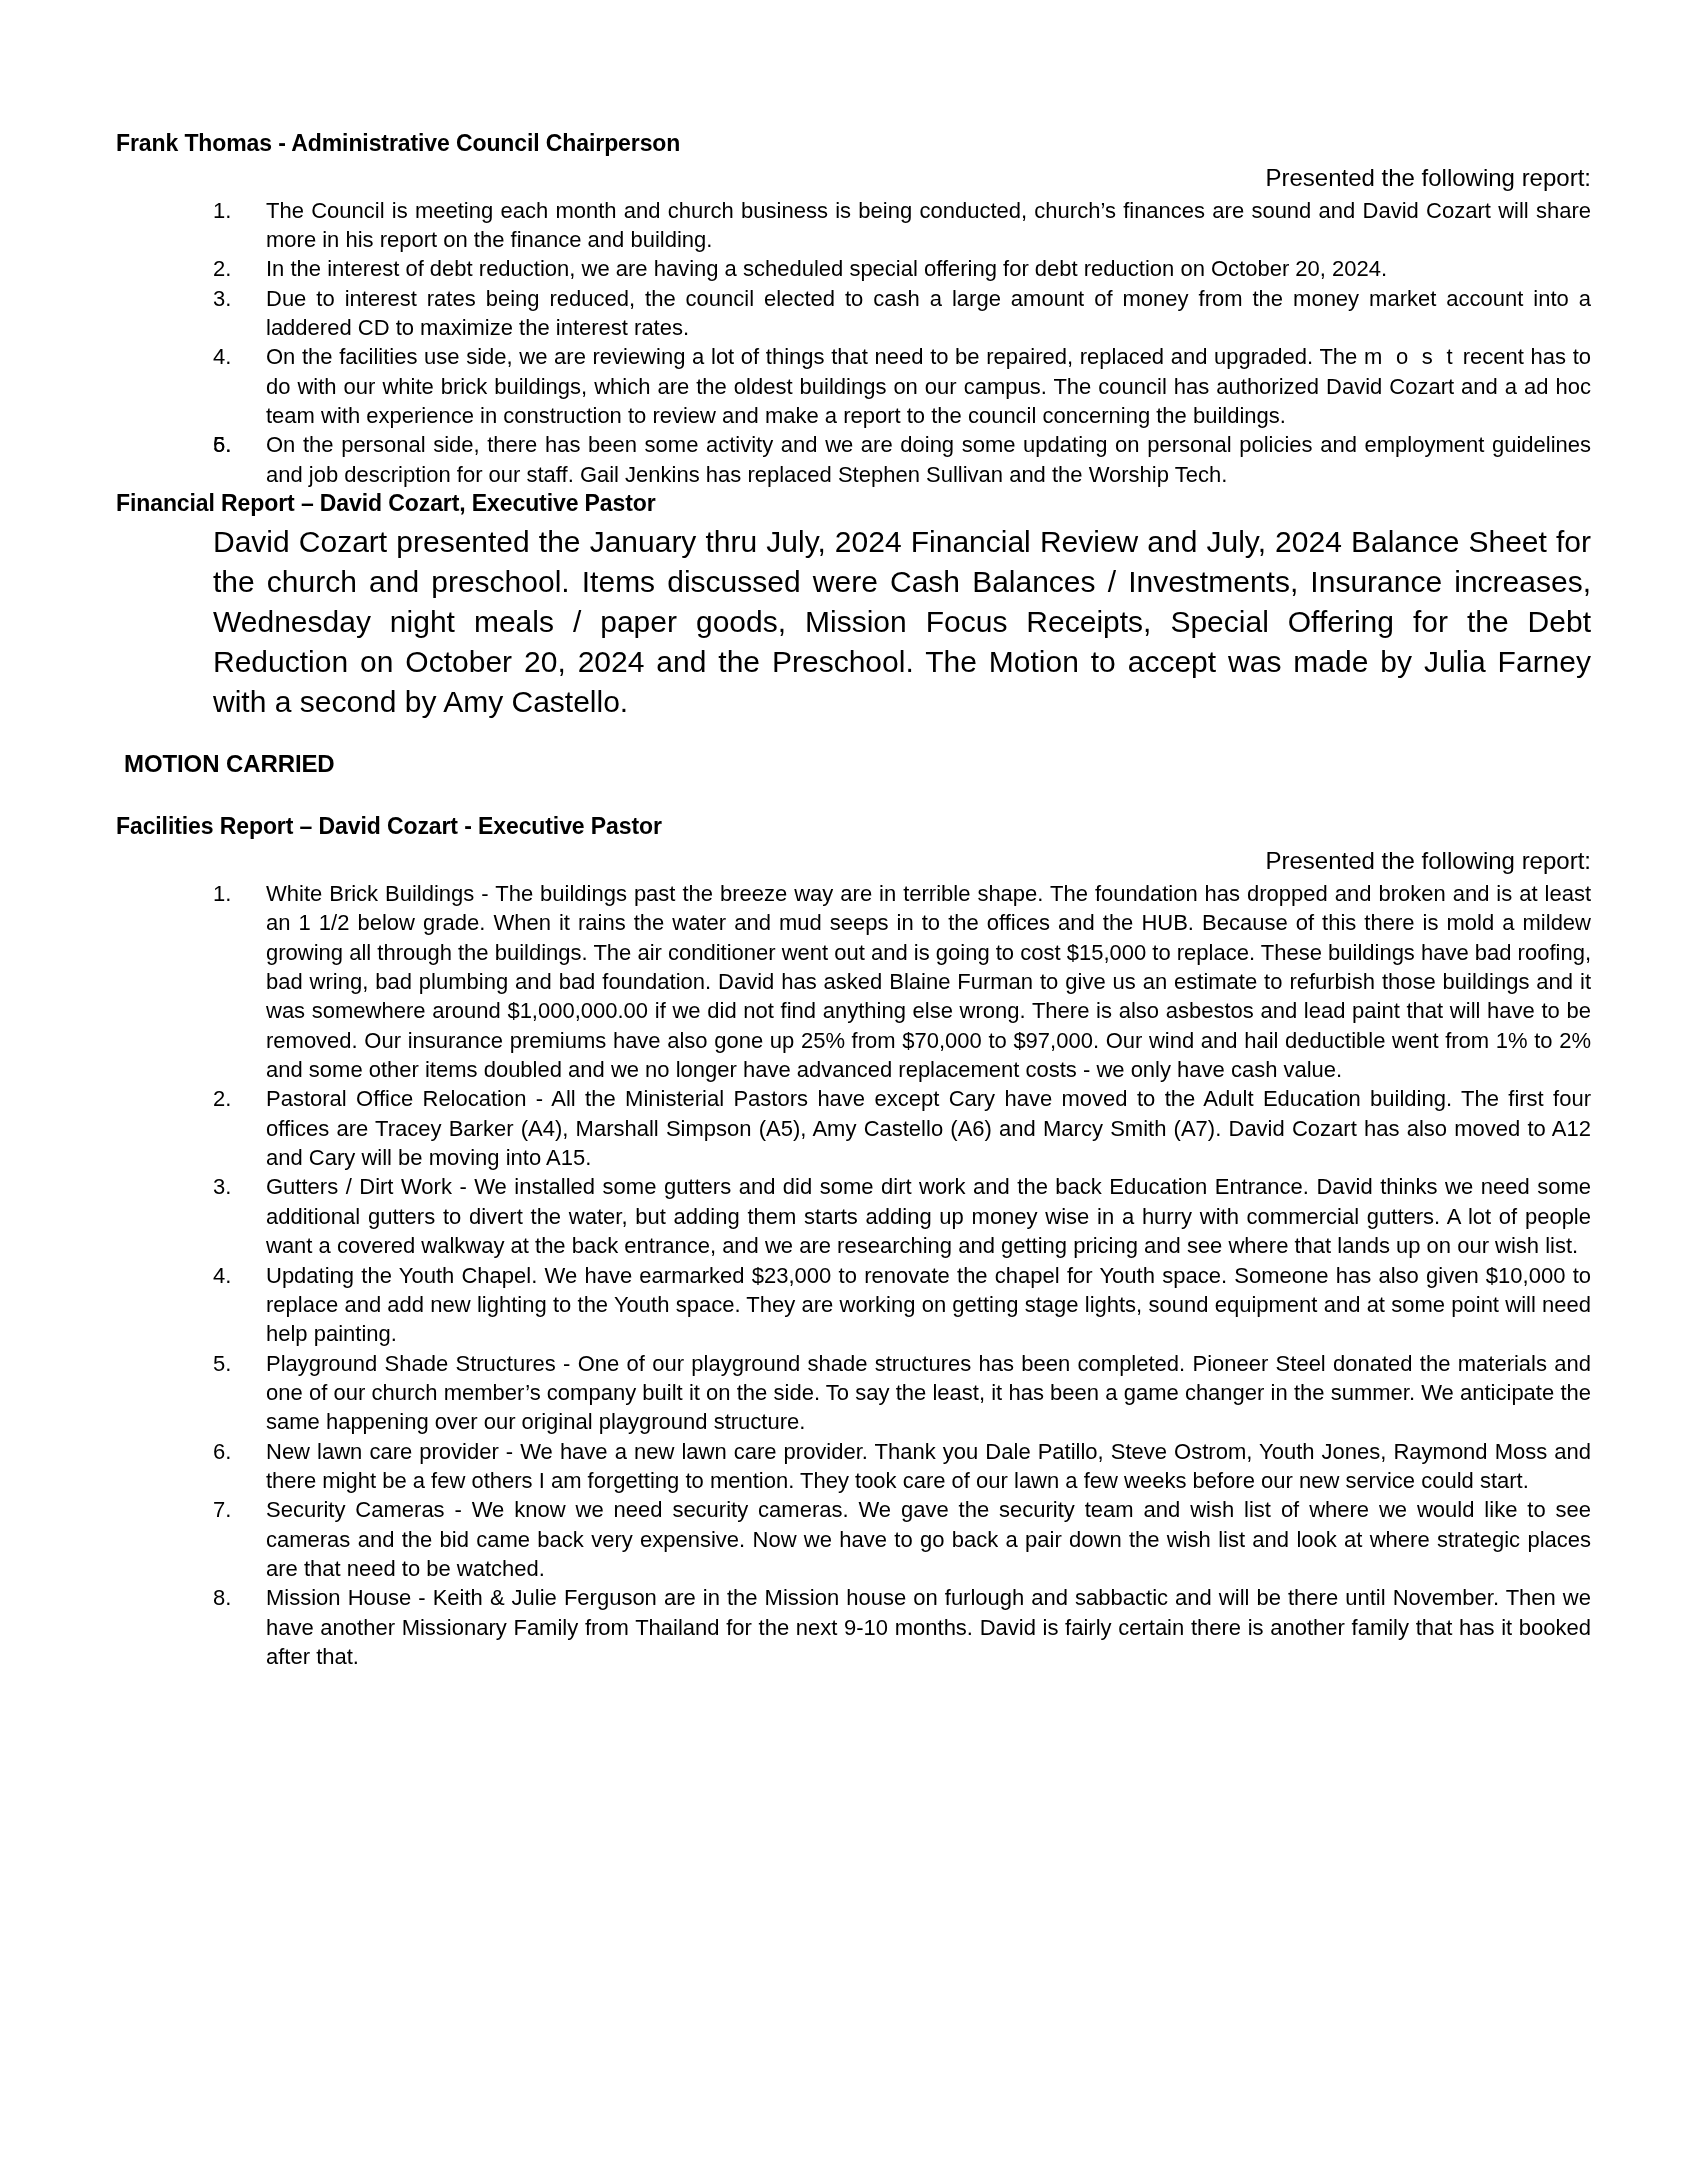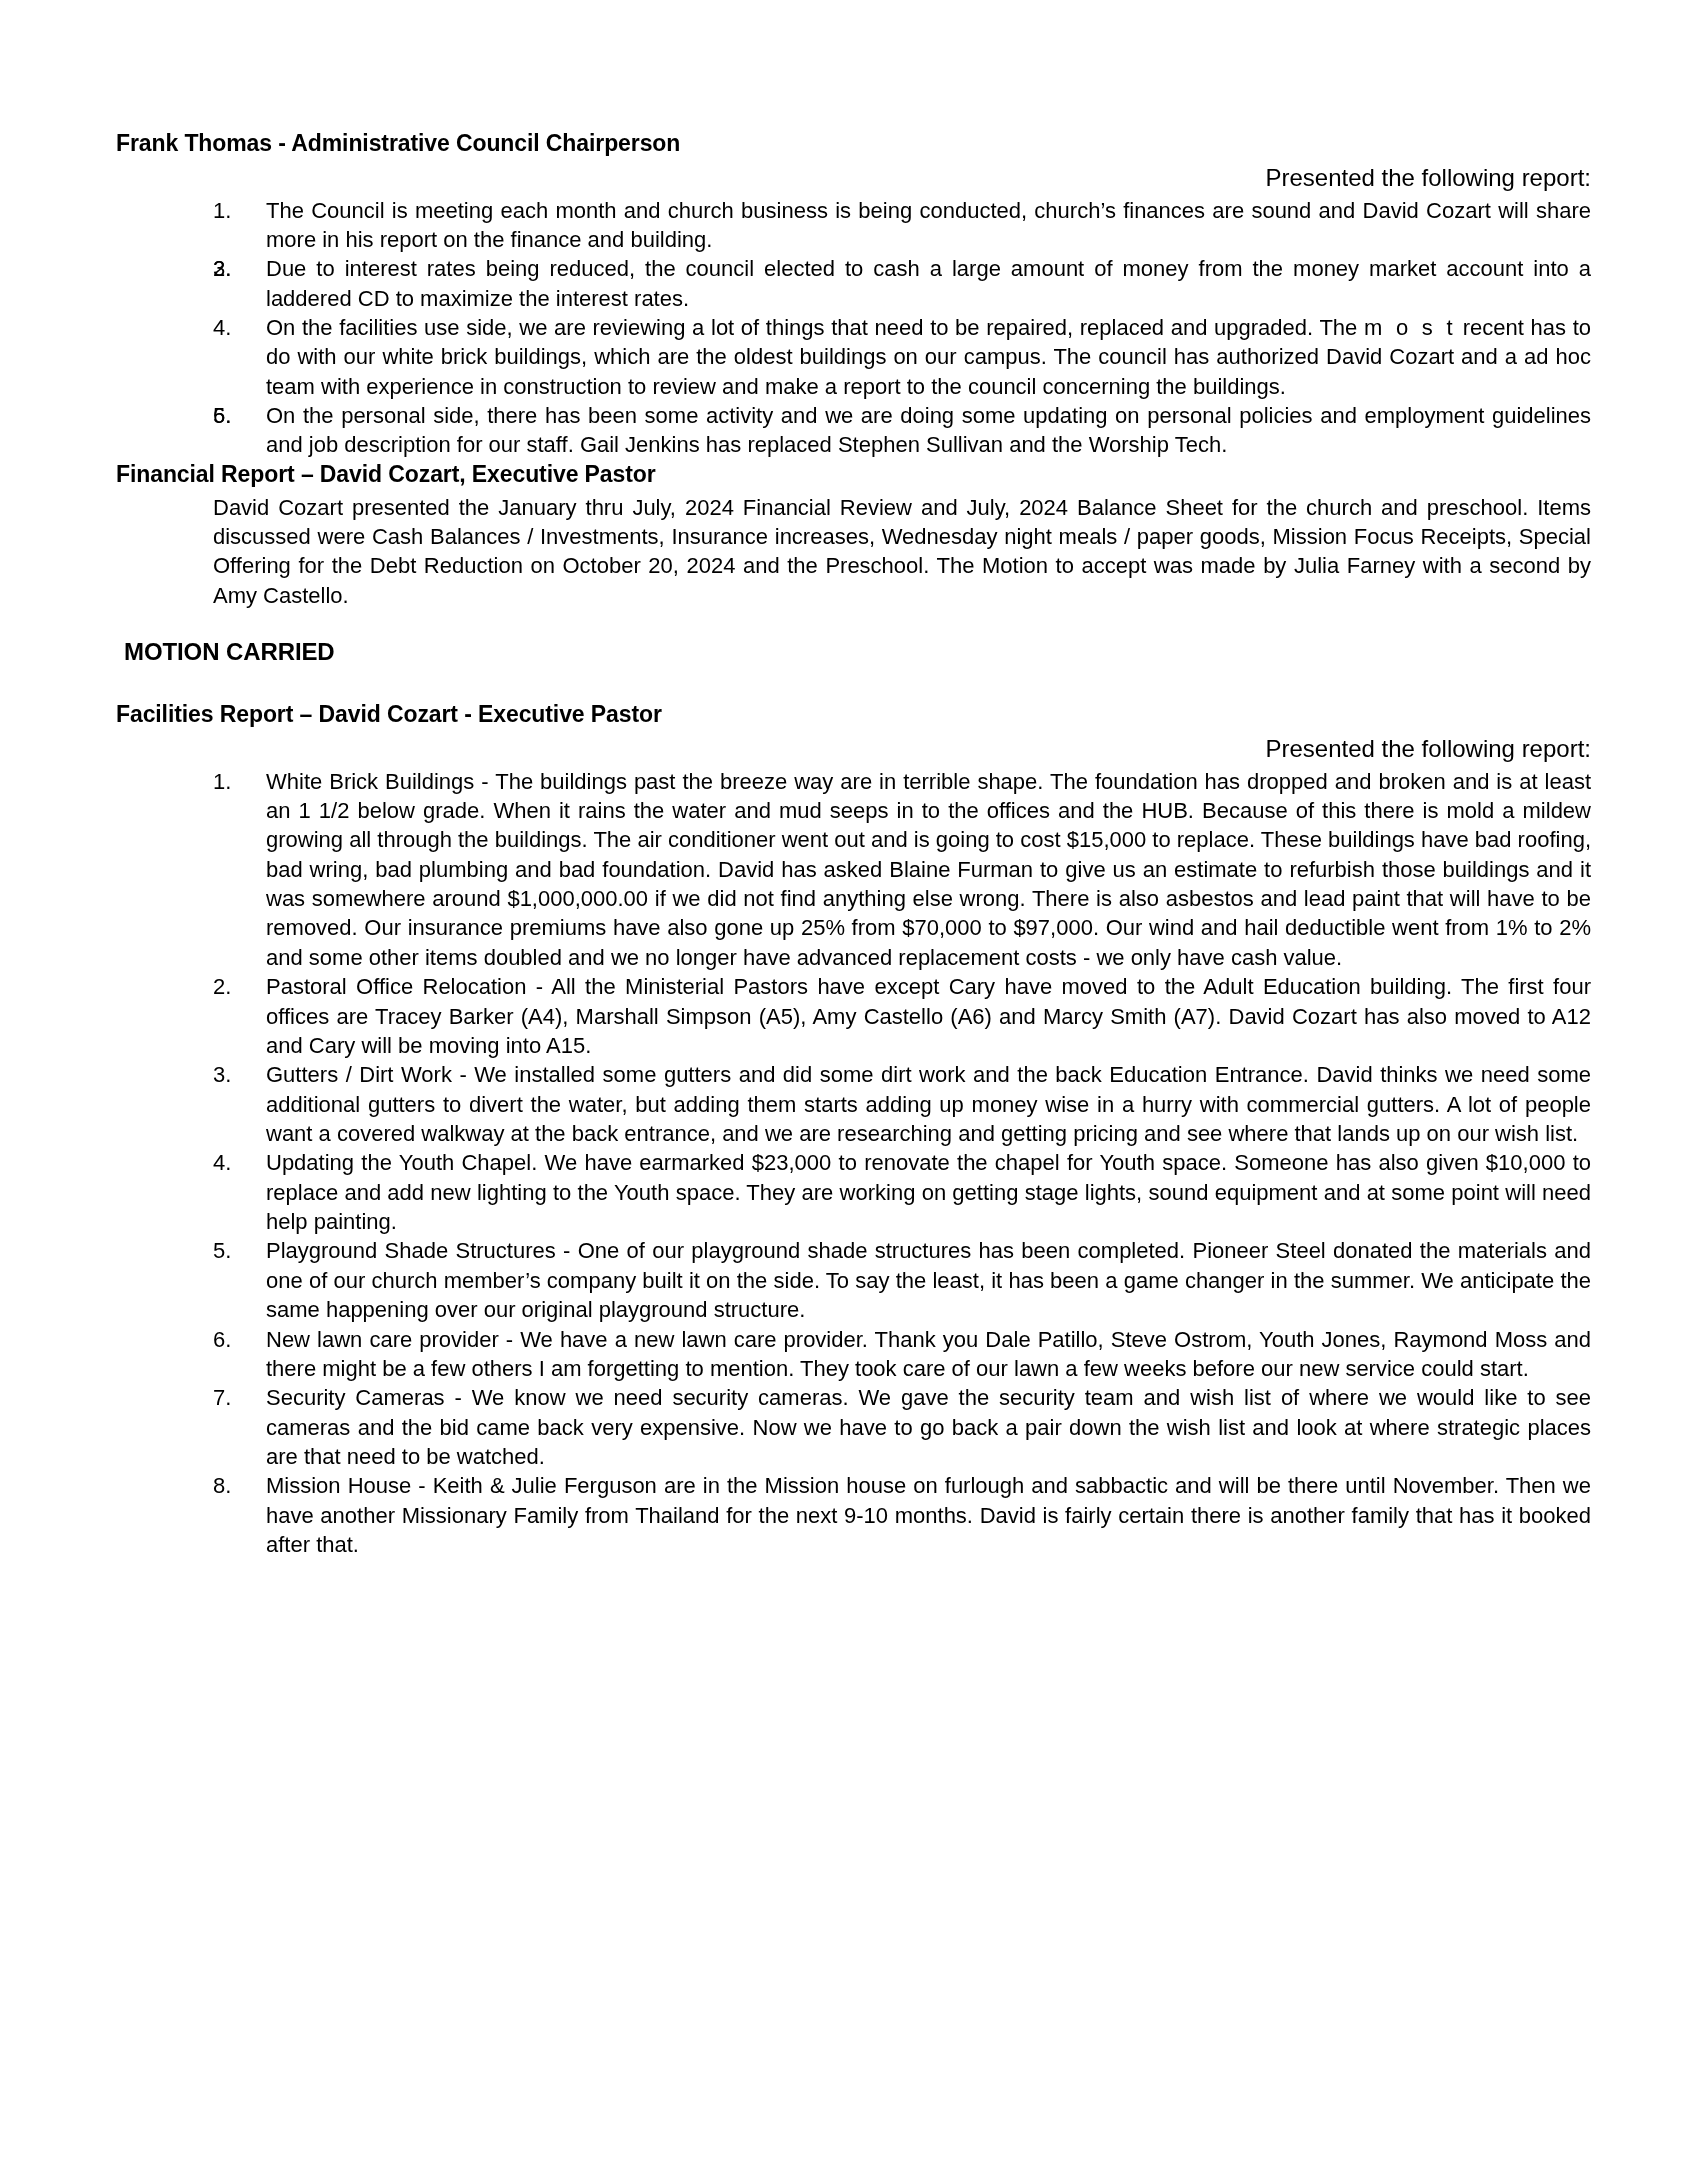--- a/index.html
+++ b/index.html
@@ -67,21 +67,21 @@
     margin: 0 0 2px 0;
     padding-left: 97px;
     font-size: 24px;
     line-height: 1.32;
     text-align: right;
   }
 
   p.para {
     margin: 0;
     padding-left: 97px;
-    font-size: 22px;
+    font-size: 30px;
     line-height: 1.335;
     text-align: justify;
     text-justify: inter-word;
   }
 
   ol.numbered {
     list-style: none;
     margin: 0;
     padding: 0;
   }
@@ -127,20 +127,21 @@
 
     <div class="lead-line">Presented the following report:</div>
 
     <ol class="numbered">
       <li>
         <span class="num">1.</span>
         <span class="body-text">The Council is meeting each month and church business is being conducted, church’s finances are sound and David Cozart will    share more in his report on the finance and building.</span>
       </li>
       <li>
         <span class="num">2.</span>
+        <span class="body-text">In the interest of debt reduction, we are having a scheduled special offering for debt reduction on October 20, 2024.</span>
       </li>
       <li>
         <span class="num">3.</span>
         <span class="body-text">Due to interest rates being reduced, the council elected to cash a large amount of money from the money market account into a laddered CD to maximize the interest rates.</span>
       </li>
       <li>
         <span class="num">4.</span>
         <span class="body-text"><span>On the facilities use side, we are reviewing a lot of things that need to be repaired, replaced and upgraded.  The </span><span class="spaced-letters">m o s t</span><span> recent has to do with our white brick buildings, which are the oldest buildings on our campus.  The council has authorized David Cozart and a ad hoc team with experience in construction to review and make a report to the council concerning the buildings.</span></span>
       </li>
       <li>

